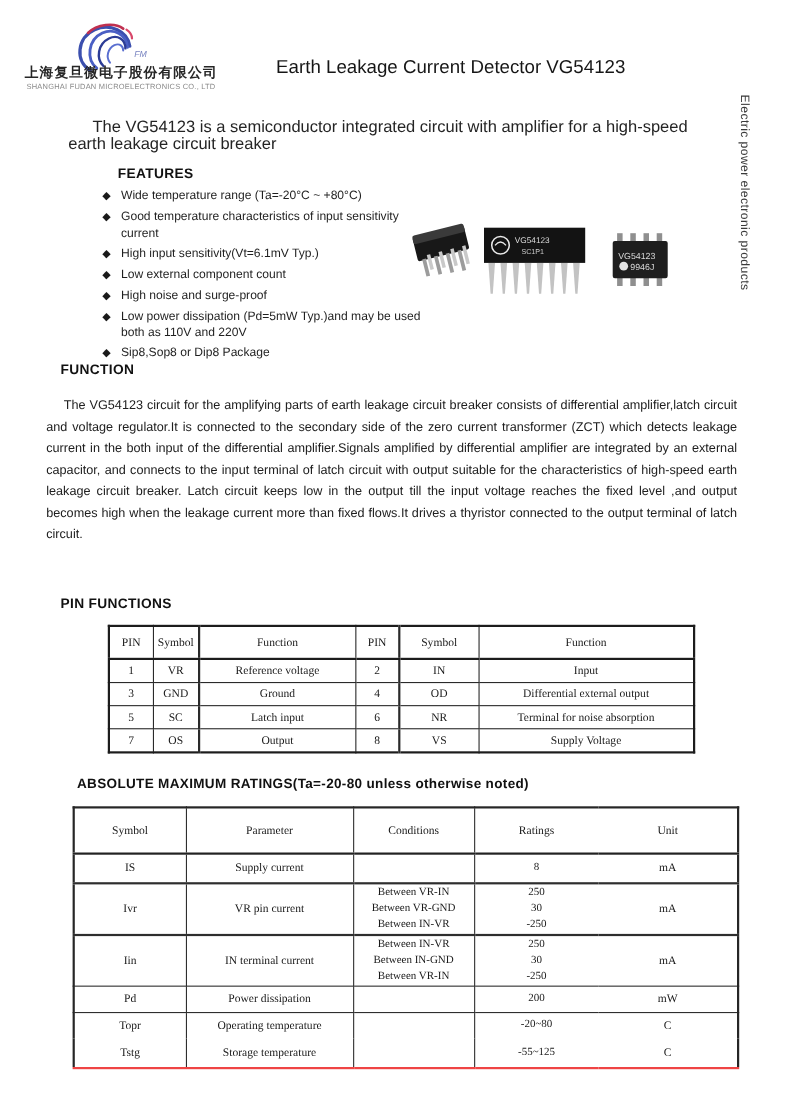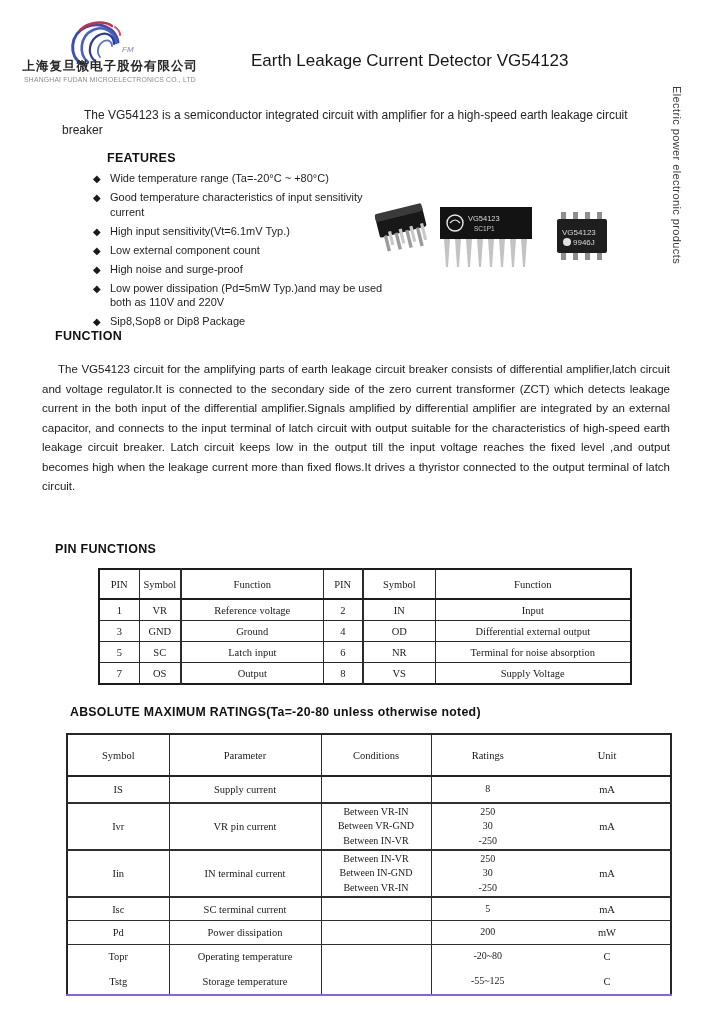--- a/index.html
+++ b/index.html
@@ -7,21 +7,21 @@
         font-family:"Liberation Sans",sans-serif;color:#1d1d1d;}
   
   .logo-svg{position:absolute;left:60px;top:18px;}
   .company-cn{position:absolute;left:22px;top:58px;width:176px;text-align:right;
               font-weight:bold;font-size:12.5px;letter-spacing:1px;color:#262626;}
   .company-en{position:absolute;left:22px;top:76px;width:176px;text-align:center;
               font-size:6.8px;color:#8a8a8a;letter-spacing:0.2px;}
   .doc-title{position:absolute;left:251px;top:51px;font-size:17px;color:#161616;}
   .side-banner{position:absolute;left:671px;top:86px;height:210px;
                writing-mode:vertical-rl;font-size:11px;color:#3a3a3a;letter-spacing:0.4px;}
-  .intro{position:absolute;left:62px;top:108px;width:592px;font-size:12px;
+  .intro{position:absolute;left:62px;top:108px;width:592px;font-size:15px;
          color:#242424;text-indent:22px;line-height:15px;}
   
   .sec-h{position:absolute;font-weight:bold;font-size:12.5px;color:#111;letter-spacing:0.3px;}
   .features-h{left:93px;top:151px;padding-left:14px;}
   .feat-list{position:absolute;left:93px;top:171px;width:292px;font-size:11px;color:#1f1f1f;}
   .feat-item{position:relative;padding-left:17px;margin-bottom:4.5px;line-height:14.5px;}
   .diamond{position:absolute;left:0;top:1px;font-size:10px;color:#1a1a1a;}
   
   .packages{position:absolute;left:362px;top:193px;width:256px;height:86px;}
   .pkg{position:absolute;}
@@ -45,21 +45,21 @@
   .amr-table td{border:1px solid #2e2e2e;text-align:center;padding:0 2px;vertical-align:middle;}
   .amr-table td.noR{border-right:0;}
   .amr-table td.noL{border-left:0;}
   .amr-table tr.hdr td{height:40px;border-bottom:2px solid #222;}
   .amr-table tr.thickT td{border-top-width:2px;margin-top:31px;}
   .amr-table tr.r-is td{height:25px;}
   .amr-table tr.r-ivr td,.amr-table tr.r-iin td{height:45px;}
   .amr-table tr.r-isc td{height:22px;}
   .amr-table tr.r-pd td{height:23px;}
   .amr-table tr.r-topr td{height:23px;border-bottom:0;}
-  .amr-table tr.r-tstg td{height:26px;border-top:0;border-bottom:2px solid #8b5cf6;}
+  .amr-table tr.r-tstg td{height:26px;border-top:0;border-bottom:2px solid #ef4444;}
   .cell-line{line-height:14.5px;font-size:10px;}
 </style>
 </head>
 <body>
 
 <div class="page">
 
   <svg class="logo-svg" width="80" height="54" viewBox="0 0 80 54">
     <g fill="none" stroke-linecap="round">
       <path d="M22,46 C8,38 10,16 26,9 C40,3 56,10 58,24" stroke="#3b4fae" stroke-width="3"></path>
@@ -254,31 +254,20 @@
         <div class="cell-line">Between IN-GND</div>
         <div class="cell-line">Between VR-IN</div>
       </td>
       <td class="noR">
         <div class="cell-line">250</div>
         <div class="cell-line">30</div>
         <div class="cell-line">-250</div>
       </td>
       <td class="noL">mA</td>
     </tr>
-    <tr class="r-isc thickT">
-      <td>Isc</td>
-      <td>SC terminal current</td>
-      <td>
-            <div class="cell-line"></div>
-          </td>
-      <td class="noR">
-            <div class="cell-line">5</div>
-          </td>
-      <td class="noL">mA</td>
-    </tr>
     <tr class="r-pd">
       <td>Pd</td>
       <td>Power dissipation</td>
       <td>
             <div class="cell-line"></div>
           </td>
       <td class="noR">
             <div class="cell-line">200</div>
           </td>
       <td class="noL">mW</td>

